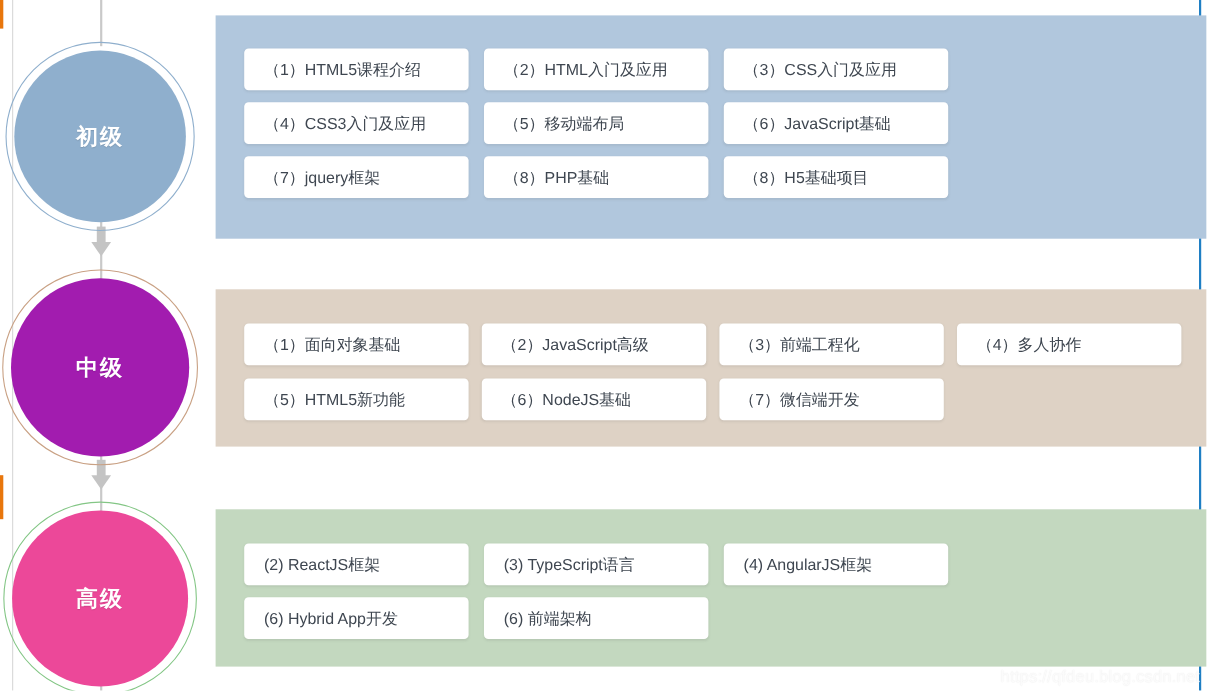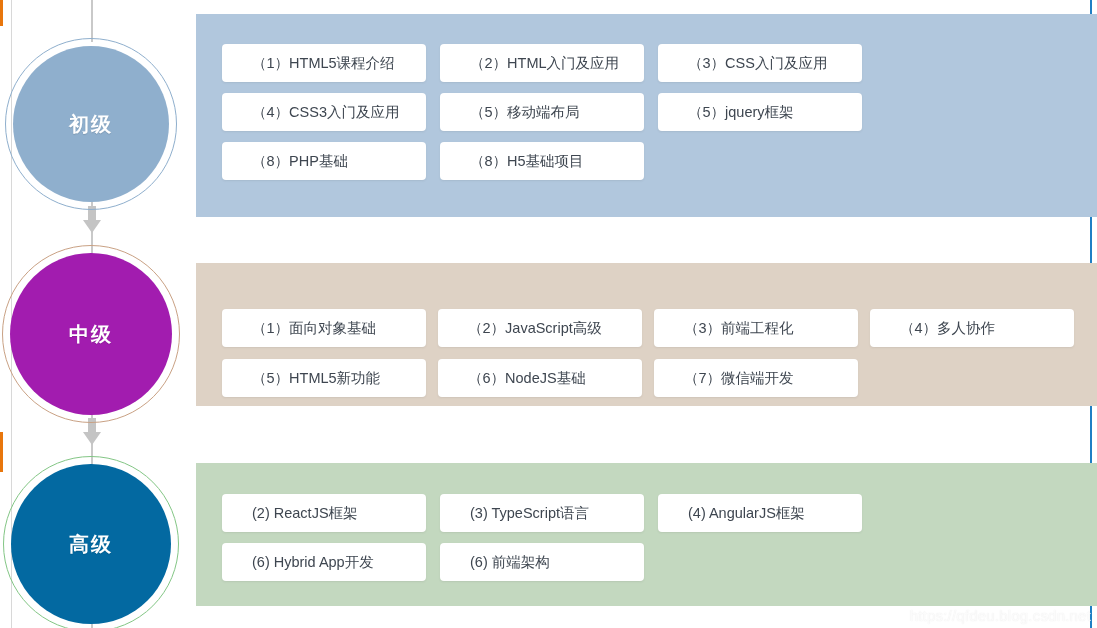--- a/index.html
+++ b/index.html
@@ -122,21 +122,21 @@
     gap: 11px 14px;
   }
   .card {
     box-sizing: border-box;
     width: 204px;
     height: 38px;
     background: #ffffff;
     border-radius: 4px;
     display: flex;
     align-items: center;
-    padding: 0 30px;
+    padding: 0 18px;
     font-size: 14.5px;
     color: #3e4650;
     box-shadow: 0 1px 2px rgba(80,80,80,0.10);
     white-space: nowrap;
     overflow: hidden;
   }
 
   
   .watermark {
     position: absolute;
@@ -178,43 +178,44 @@
   <div class="ring" id="ring-0" style="left: 5px; top: 38px; width: 172px; height: 172px; border-color: rgb(143, 175, 205);"></div>
   <div class="stage-circle" id="circle-0" style="left: 13px; top: 46px; width: 156px; height: 156px; background: rgb(143, 175, 205);">
     <span class="stage-label">初级</span>
   </div>
   <div class="card-grid" id="grid-0" style="left: 222px; top: 44px; width: 855px;">
     <div class="card">（1）HTML5课程介绍</div>
     <div class="card">（2）HTML入门及应用</div>
     <div class="card">（3）CSS入门及应用</div>
     <div class="card">（4）CSS3入门及应用</div>
     <div class="card">（5）移动端布局</div>
-    <div class="card">（5）jquery框架</div>
+    <div class="card">（6）JavaScript基础</div>
+    <div class="card">（7）jquery框架</div>
     <div class="card">（8）PHP基础</div>
     <div class="card">（8）H5基础项目</div>
   </div>
 
   <div class="band" id="band-1" style="left: 196px; width: 901px; top: 263px; height: 143px; background: rgb(222, 210, 197);"></div>
   <div class="ring" id="ring-1" style="left: 2px; top: 245px; width: 178px; height: 178px; border-color: rgb(201, 161, 132);"></div>
   <div class="stage-circle" id="circle-1" style="left: 10px; top: 253px; width: 162px; height: 162px; background: #a21caf;">
     <span class="stage-label">中级</span>
   </div>
-  <div class="card-grid" id="grid-1" style="left: 222px; top: 309px; width: 855px; gap: 12px;">
+  <div class="card-grid" id="grid-1" style="left: 222px; top: 294px; width: 855px; gap: 12px;">
     <div class="card">（1）面向对象基础</div>
     <div class="card">（2）JavaScript高级</div>
     <div class="card">（3）前端工程化</div>
     <div class="card">（4）多人协作</div>
     <div class="card">（5）HTML5新功能</div>
     <div class="card">（6）NodeJS基础</div>
     <div class="card">（7）微信端开发</div>
   </div>
 
   <div class="band" id="band-2" style="left: 196px; width: 901px; top: 463px; height: 143px; background: rgb(195, 216, 191);"></div>
   <div class="ring" id="ring-2" style="left: 3px; top: 456px; width: 176px; height: 176px; border-color: rgb(131, 198, 133);"></div>
-  <div class="stage-circle" id="circle-2" style="left: 11px; top: 464px; width: 160px; height: 160px; background: #0369a1;">
+  <div class="stage-circle" id="circle-2" style="left: 11px; top: 464px; width: 160px; height: 160px; background: #ec4899;">
     <span class="stage-label">高级</span>
   </div>
   <div class="card-grid" id="grid-2" style="left: 222px; top: 494px; width: 855px;">
     <div class="card">(2) ReactJS框架</div>
     <div class="card">(3) TypeScript语言</div>
     <div class="card">(4) AngularJS框架</div>
     <div class="card">(6) Hybrid App开发</div>
     <div class="card">(6) 前端架构</div>
   </div>
 

